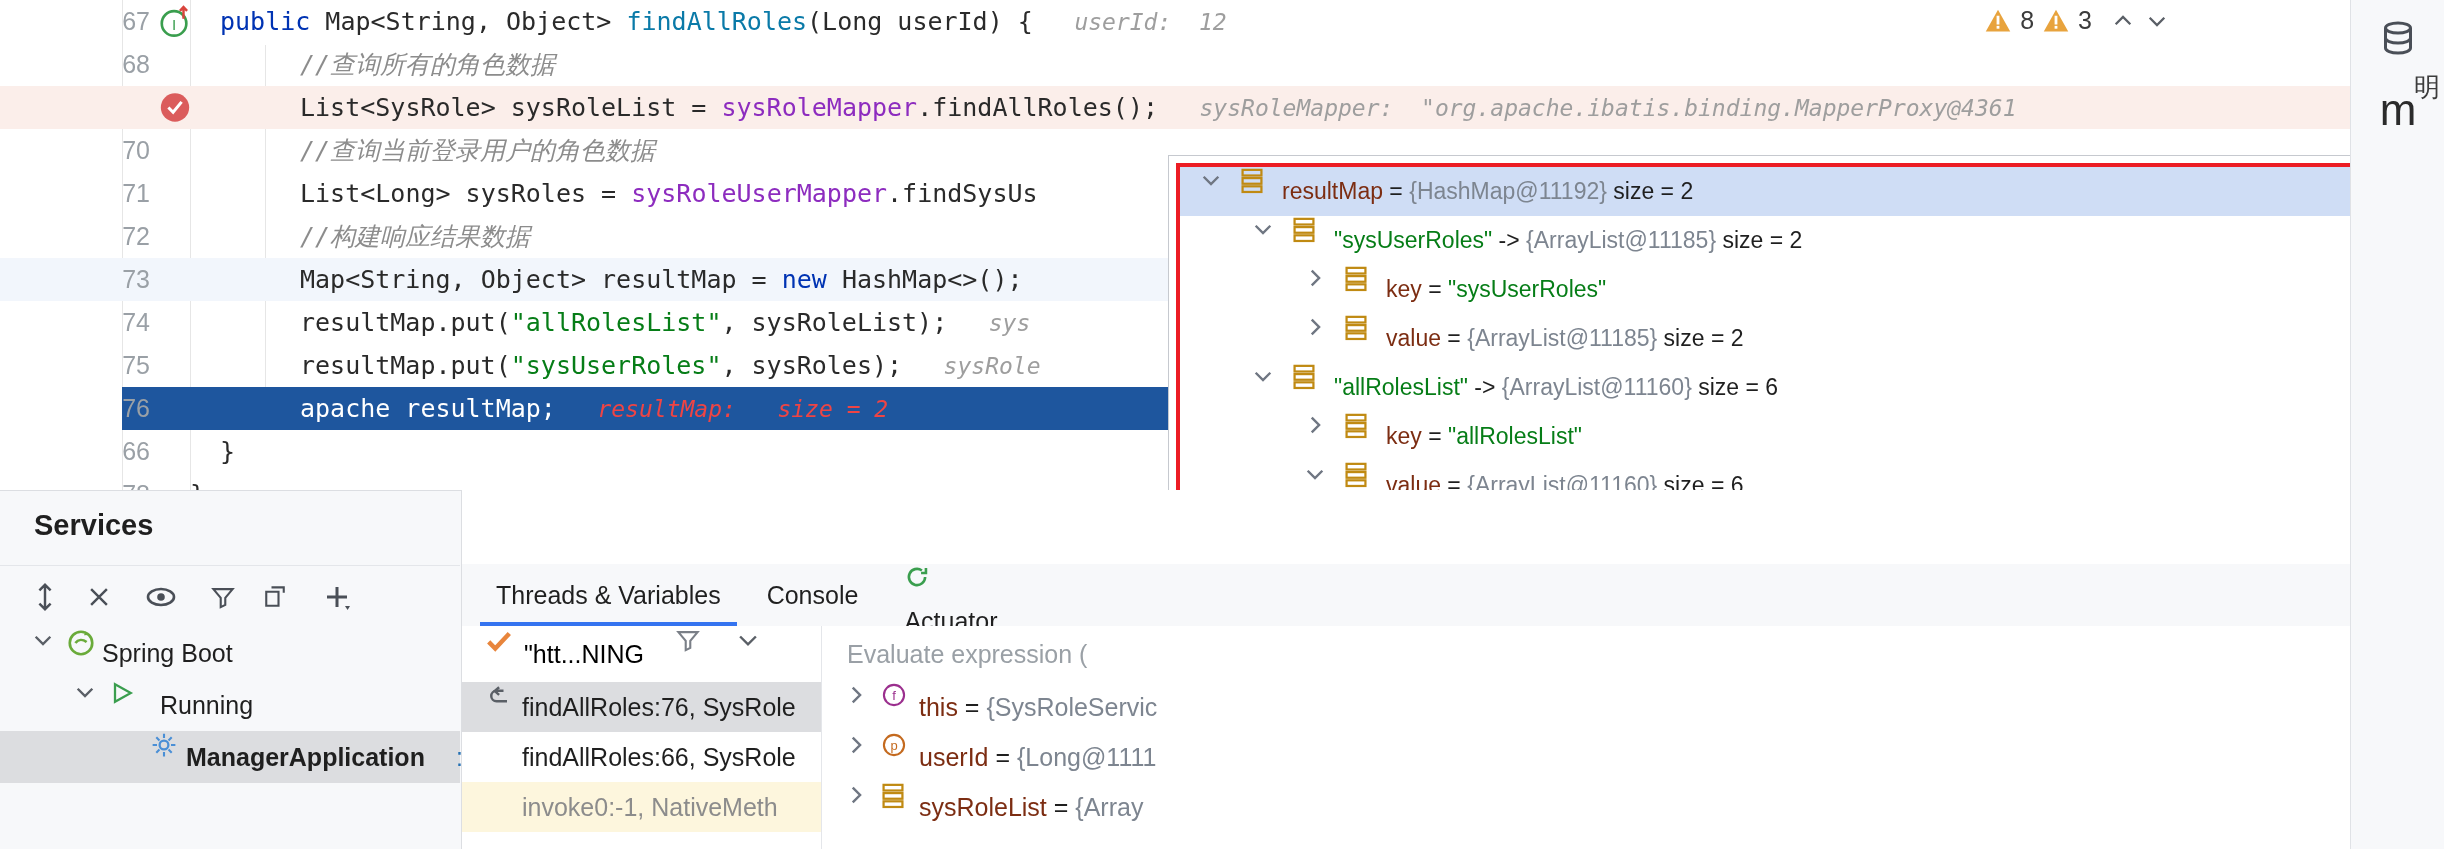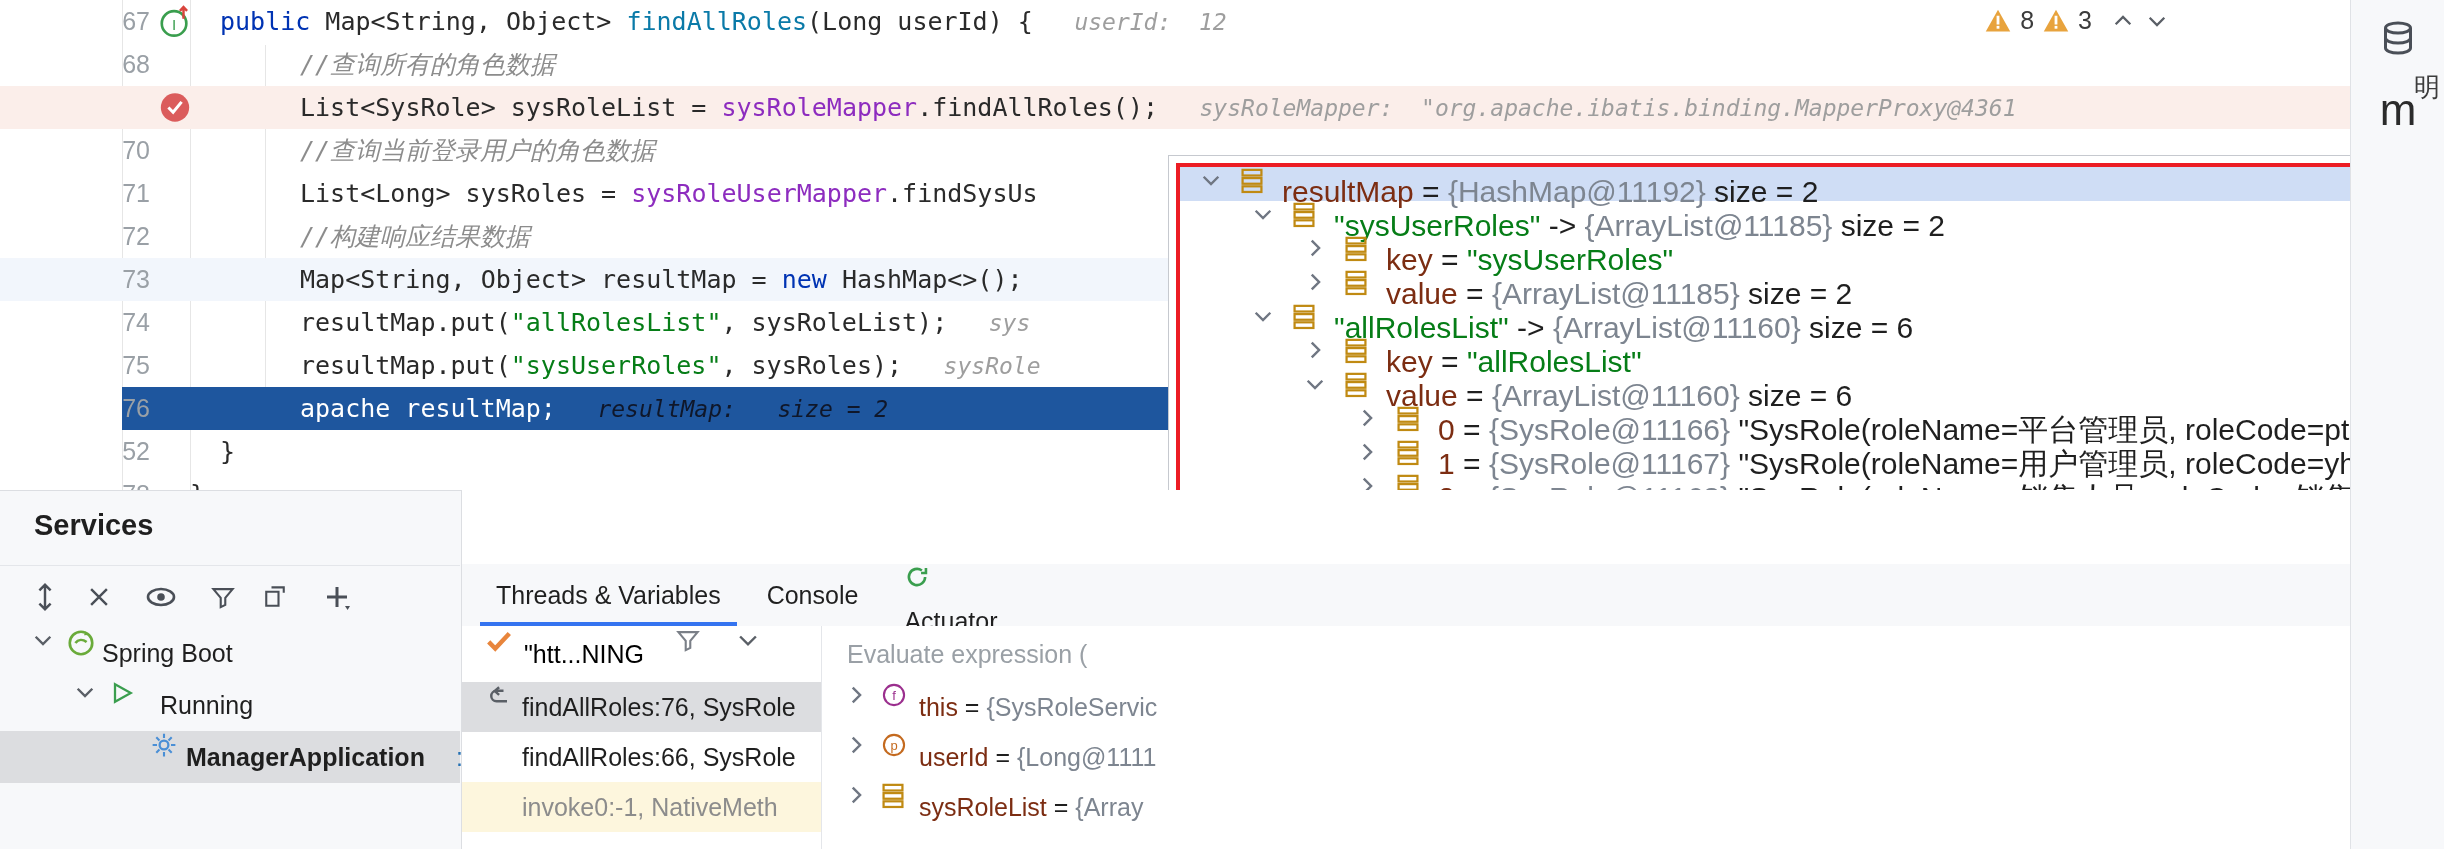--- a/index.html
+++ b/index.html
@@ -44,21 +44,21 @@
   .rs-btn { position:absolute; left:0; width:94px; display:flex; align-items:center; justify-content:center; }
 
   
   .warn-widget { position:absolute; top:6px; display:flex; align-items:center; gap:8px; font-size:25px; color:#3c3c3c; }
 
   
   .popup-shadow { position:absolute; left:1168px; top:155px; width:1214px; height:674px; background:#ffffff;
                   border:1px solid #c6c9cf; }
   .popup { position:absolute; left:1176px; top:163px; width:1268px; height:660px;
            border:4px solid #ec1c24; background:#ffffff; overflow:hidden; }
-  .trow { position:relative; height:34px; line-height:49px; white-space:nowrap; font-size:30px; color:#1f1f1f;padding-left:40px; }
+  .trow { position:relative; height:49px; line-height:49px; white-space:nowrap; font-size:23px; color:#1f1f1f;padding-left:40px; }
   .trow.sel { background:#cfddf5; }
   .chev { position:absolute; width:34px; height:49px; color:#6f7682; font-size:21px; text-align:center; }
   .ticon { position:absolute; width:30px; height:49px; }
   .tlabel { position:absolute; white-space:nowrap; }
   .n-var   { color:#7c2d12; }
   .n-str   { color:#067d17; }
   .n-dim   { color:#7d8590; }
   .n-plain { color:#1f1f1f; }
   .view-link { position:absolute; right:10px; color:#2470b3; }
 
@@ -113,22 +113,22 @@
         <div class="line"><div class="rowbg bg-pink" style="left: 0px;"></div><div class="ln"></div><div class="gutter-icon"><svg width="34" height="43" viewBox="0 0 18 22">
               <circle cx="9" cy="11" r="7.5" fill="#db5c5c"></circle>
               <path d="M5.5 11 8 13.5 12.5 8" stroke="#fff" stroke-width="1.6" fill="none"></path>
             </svg></div><div class="code ind2" style="left: 190px;"><span class="t">List</span><span class="t">&lt;</span><span class="t">SysRole</span><span class="t">&gt; sysRoleList = </span><span class="m">sysRoleMapper</span><span class="t">.</span><span class="t">findAllRoles</span><span class="t">();</span><span class="hint" style="color:#9e9e9e">   sysRoleMapper:  "org.apache.ibatis.binding.MapperProxy@4361</span></div></div>
         <div class="line"><div class="ln">70</div><div class="code ind2" style="left: 190px;"><span class="cm">//查询当前登录用户的角色数据</span></div></div>
         <div class="line"><div class="ln">71</div><div class="code ind2" style="left: 190px;"><span class="t">List</span><span class="t">&lt;</span><span class="t">Long</span><span class="t">&gt; sysRoles = </span><span class="m">sysRoleUserMapper</span><span class="t">.</span><span class="t">findSysUs</span></div></div>
         <div class="line"><div class="ln">72</div><div class="code ind2" style="left: 190px;"><span class="cm">//构建响应结果数据</span></div></div>
         <div class="line"><div class="rowbg bg-blue-soft" style="left: 0px;"></div><div class="ln">73</div><div class="code ind2" style="left: 190px;"><span class="t">Map</span><span class="t">&lt;</span><span class="t">String</span><span class="t">, </span><span class="t">Object</span><span class="t">&gt; resultMap = </span><span class="k">new </span><span class="t">HashMap&lt;&gt;();</span></div></div>
         <div class="line"><div class="ln">74</div><div class="code ind2" style="left: 190px;"><span class="t">resultMap.</span><span class="t">put</span><span class="t">(</span><span class="s">"allRolesList"</span><span class="t">, sysRoleList);</span><span class="hint" style="color:#9e9e9e">   sys</span></div></div>
         <div class="line"><div class="ln">75</div><div class="code ind2" style="left: 190px;"><span class="t">resultMap.</span><span class="t">put</span><span class="t">(</span><span class="s">"sysUserRoles"</span><span class="t">, sysRoles);</span><span class="hint" style="color:#9e9e9e">   sysRole</span></div></div>
-        <div class="line"><div class="rowbg bg-sel" style="left: 122px;"></div><div class="ln">76</div><div class="code ind2" style="left: 190px;"><span class="white">apache </span><span class="white">resultMap;</span><span class="hint" style="color:#0f172a">   resultMap:   size = 2</span></div></div>
-        <div class="line"><div class="ln">52</div><div class="code ind1" style="left: 190px;"><span class="t">}</span></div></div>
+        <div class="line"><div class="rowbg bg-sel" style="left: 122px;"></div><div class="ln">76</div><div class="code ind2" style="left: 190px;"><span class="white">apache </span><span class="white">resultMap;</span><span class="hint" style="color:#ef4444">   resultMap:   size = 2</span></div></div>
+        <div class="line"><div class="ln">66</div><div class="code ind1" style="left: 190px;"><span class="t">}</span></div></div>
         <div class="line"><div class="ln">78</div><div class="code " style="left: 190px;"><span class="t">}</span></div></div>
       </div>
 
     <div class="warn-widget" style="right:180px;">
       <span>
         <svg width="28" height="28" viewBox="0 0 16 16">
             <path d="M8 1.5 15 14H1z" fill="#e8a33d"></path>
             <rect x="7.2" y="5" width="1.6" height="5" fill="#fff"></rect>
             <rect x="7.2" y="10.8" width="1.6" height="1.6" fill="#fff"></rect>
           </svg>

